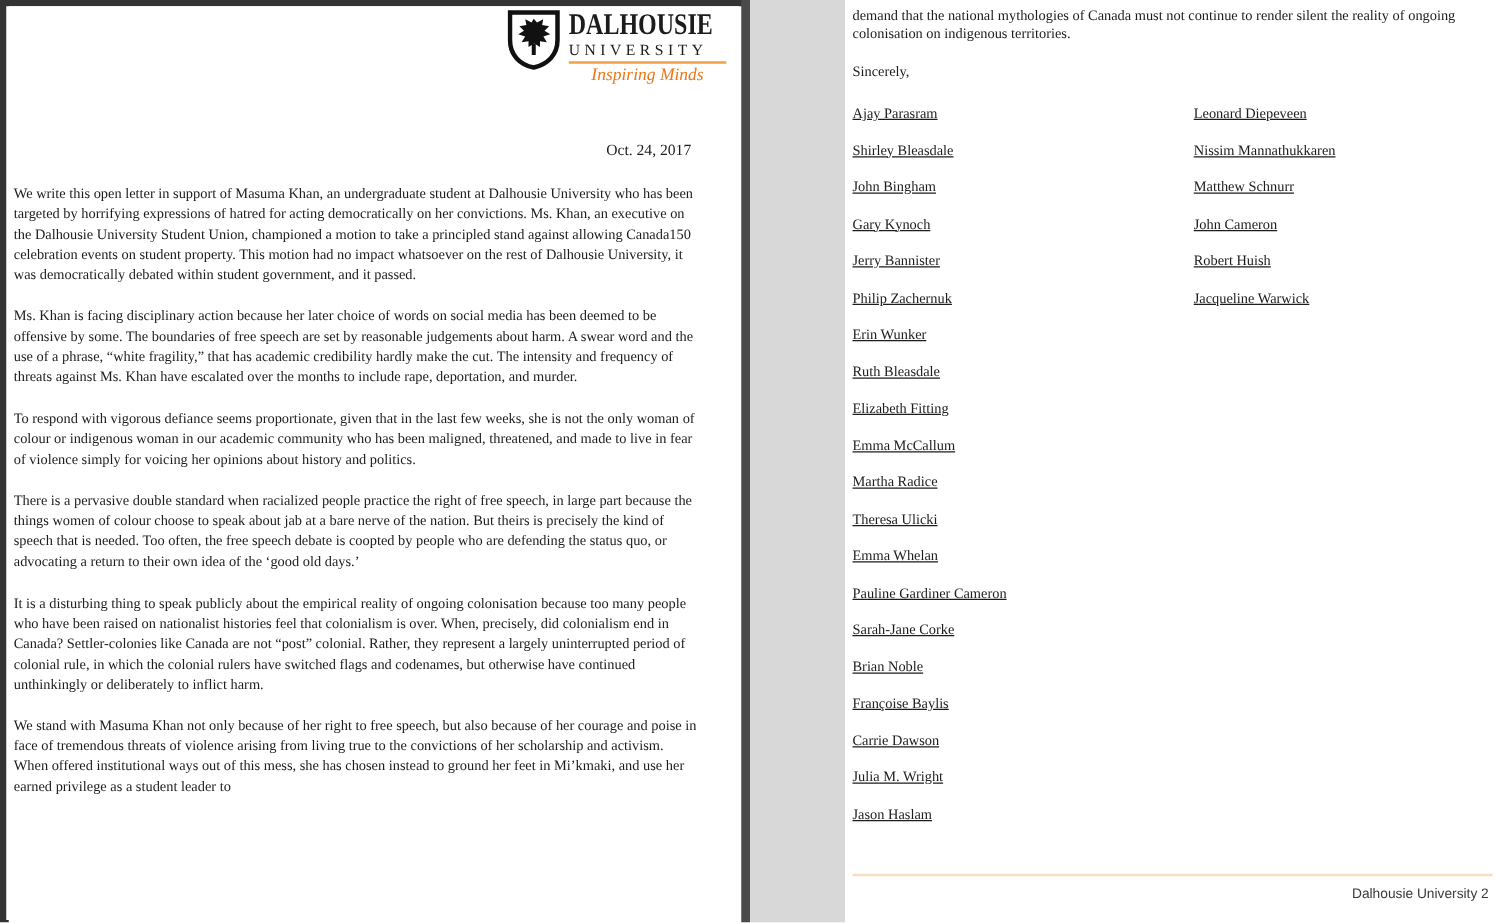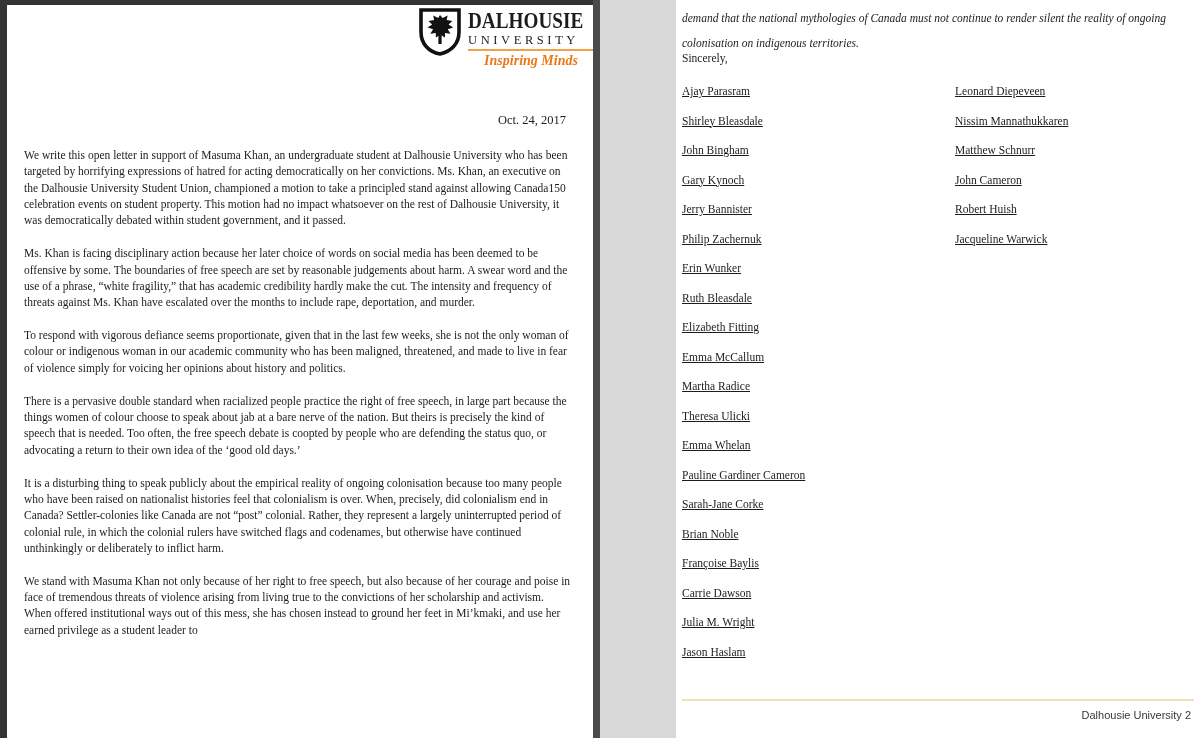--- a/index.html
+++ b/index.html
@@ -7,44 +7,44 @@
        font-family:"Liberation Serif", serif;color:#1c1c1c;}
   .stage{position:relative;width:1200px;height:738px;}
 
   
   .frame-top{position:absolute;left:0;top:0;width:600px;height:5px;background:#343434;}
   .frame-left{position:absolute;left:0;top:0;width:7px;height:738px;background:#343434;}
   .page-shadow{position:absolute;left:593px;top:0;width:7px;height:738px;background:#4a4a4a;}
   .gutter{position:absolute;left:600px;top:0;width:76px;height:738px;background:#d8d8d8;}
 
   
-  .page-left{position:absolute;left:18px;top:5px;width:586px;height:731px;background:#ffffff;}
+  .page-left{position:absolute;left:5px;top:5px;width:586px;height:731px;background:#ffffff;}
   .page-right{position:absolute;left:676px;top:0;width:524px;height:738px;background:#ffffff;}
 
   
   .logo{position:absolute;left:401px;top:3px;display:flex;gap:7px;align-items:flex-start;}
   .crest{flex:0 0 auto;}
   .wordmark{width:126px;}
   .wm-name{font-weight:bold;font-size:24px;line-height:24px;letter-spacing:0px;
            white-space:nowrap;transform:scaleX(0.80);transform-origin:left;}
   .wm-univ{font-size:12.5px;line-height:14px;letter-spacing:3.6px;white-space:nowrap;margin-top:1px;}
   .wm-rule{width:126px;height:2px;background:#f0a244;margin-top:2px;}
-  .wm-tagline{font-size:14px;font-style:italic;font-weight:bold;color:#e87818;
+  .wm-tagline{font-size:14px;font-style:italic;font-weight:normal;color:#e87818;
               text-align:center;margin-top:2px;white-space:nowrap;}
   .faculty{position:absolute;top:73px;right:22px;font-size:14.5px;font-style:italic;
            letter-spacing:0.6px;white-space:nowrap;}
   .date{position:absolute;top:108px;right:38px;font-size:12.5px;}
 
   
   .body1{position:absolute;left:6px;top:142px;width:548px;}
   .para{margin:0 0 16.5px 0;font-size:11.5px;line-height:16.35px;text-align:left;}
 
   
   .para2{position:absolute;left:6px;top:6px;width:514px;margin:0;
-         font-size:11.5px;line-height:25px;font-style:italic;}
+         font-size:11.5px;line-height:14px;}
   .sincerely{position:absolute;left:6px;top:52px;font-size:11.5px;}
   .col{position:absolute;top:85px;}
   .col1{left:6px;}
   .col2{left:279px;}
   .name{font-size:11.5px;line-height:12px;margin-bottom:17.5px;white-space:nowrap;text-decoration:underline;}
   .footer-rule{position:absolute;left:6px;top:699px;width:512px;height:2px;background:#f5debb;}
   .footer-text{position:absolute;right:9px;top:709px;font-family:"Liberation Sans", sans-serif;
                font-size:11px;color:#3a3a3a;}
 </style>
 </head>

